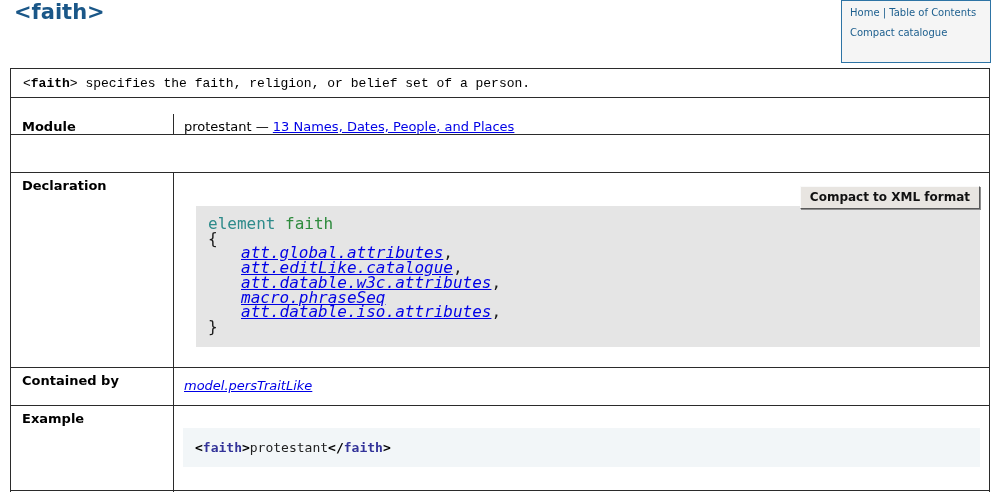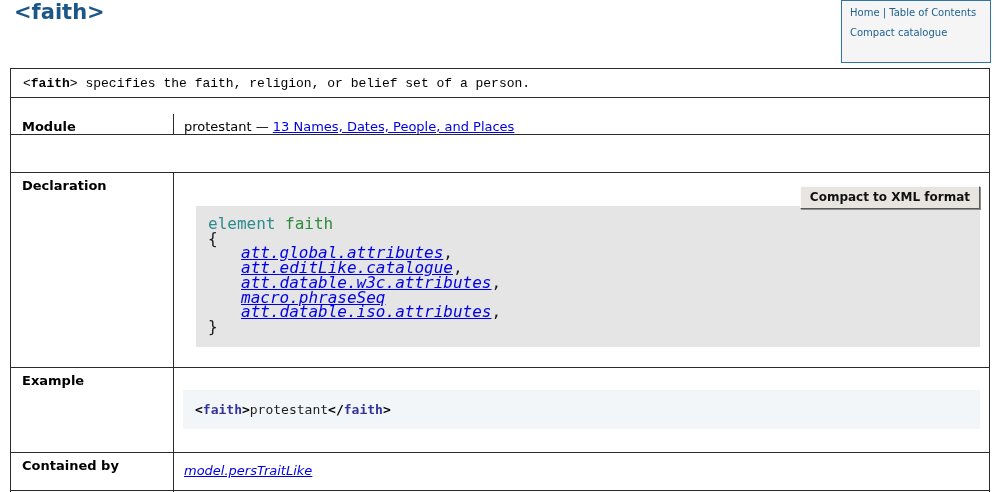--- a/index.html
+++ b/index.html
@@ -134,31 +134,31 @@
           <div class="code-line indent"><a class="doc-link">att.global.attributes</a><span>,</span></div>
           <div class="code-line indent"><a class="doc-link">att.editLike.catalogue</a><span>,</span></div>
           <div class="code-line indent"><a class="doc-link">att.datable.w3c.attributes</a><span>,</span></div>
           <div class="code-line indent"><a class="doc-link">macro.phraseSeq</a><span></span></div>
           <div class="code-line indent"><a class="doc-link">att.datable.iso.attributes</a><span>,</span></div>
           <div class="code-line">}</div>
         </div>
       </div>
     </div>
 
+    <div class="row row-contained">
+      <div class="label-cell">Contained by</div>
+      <div class="content-cell pad-contained">
+        <a class="doc-link contained-link">model.persTraitLike</a>
+      </div>
+    </div>
+
     <div class="row row-example">
       <div class="label-cell">Example</div>
       <div class="content-cell">
         <div class="example-block"><span class="ex-bracket">&lt;</span><span class="ex-tag">faith</span><span class="ex-bracket">&gt;</span><span>protestant</span><span class="ex-bracket">&lt;/</span><span class="ex-tag">faith</span><span class="ex-bracket">&gt;</span></div>
-      </div>
-    </div>
-
-    <div class="row row-contained">
-      <div class="label-cell">Contained by</div>
-      <div class="content-cell pad-contained">
-        <a class="doc-link contained-link">model.persTraitLike</a>
       </div>
     </div>
 
     <div class="row row-cutoff">
       <div class="label-cell"></div>
       <div class="content-cell"></div>
     </div>
 
   </div>
 </div>

